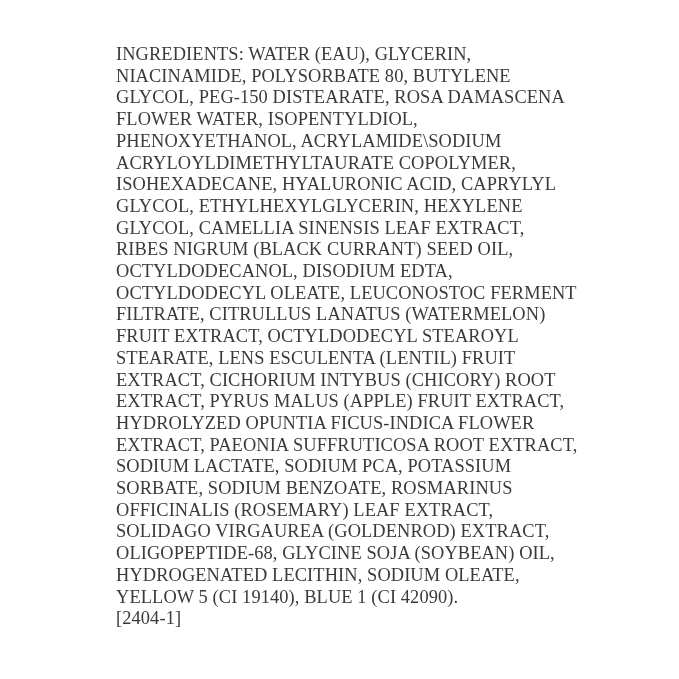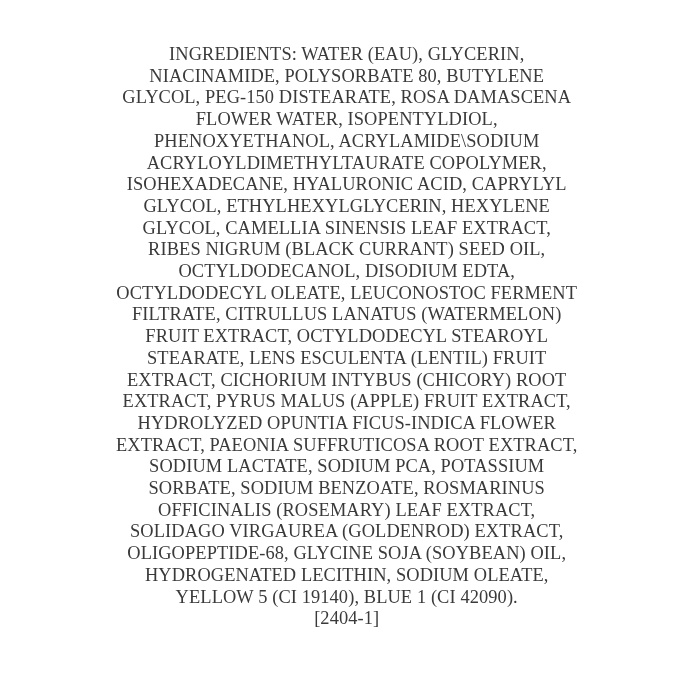--- a/index.html
+++ b/index.html
@@ -24,21 +24,20 @@
   .ingredients-text {
     position: absolute;
     left: 116px;
     top: 44px;
     font-family: "Liberation Serif", "DejaVu Serif", serif;
     font-size: 18.4px;
     line-height: 21.7px;
     color: #3a3a3a;
     white-space: pre;
     letter-spacing: 0.1px;
-    text-align: center;
   }
 </style>
 </head>
 <body style="background: rgb(255, 255, 255);">
 
 <div class="label-canvas">
   <div class="ingredients-text" style="color: rgb(58, 58, 58);">INGREDIENTS: WATER (EAU), GLYCERIN,
 NIACINAMIDE, POLYSORBATE 80, BUTYLENE
 GLYCOL, PEG-150 DISTEARATE, ROSA DAMASCENA
 FLOWER WATER, ISOPENTYLDIOL,

